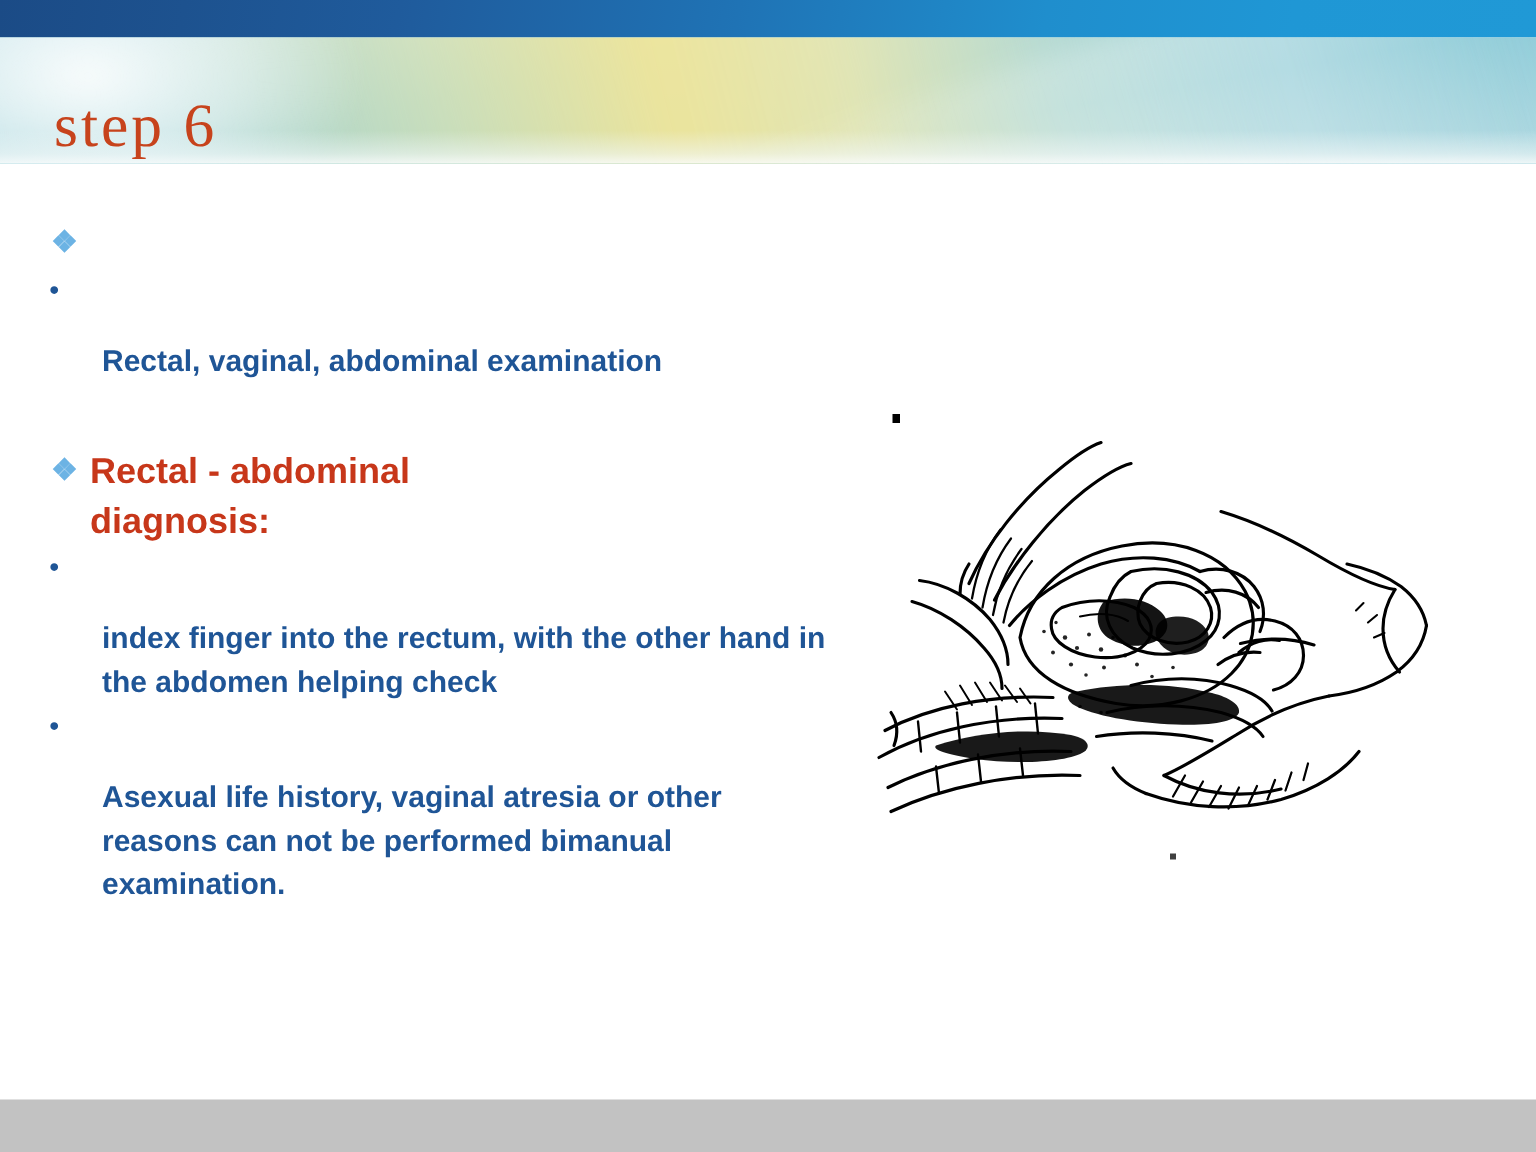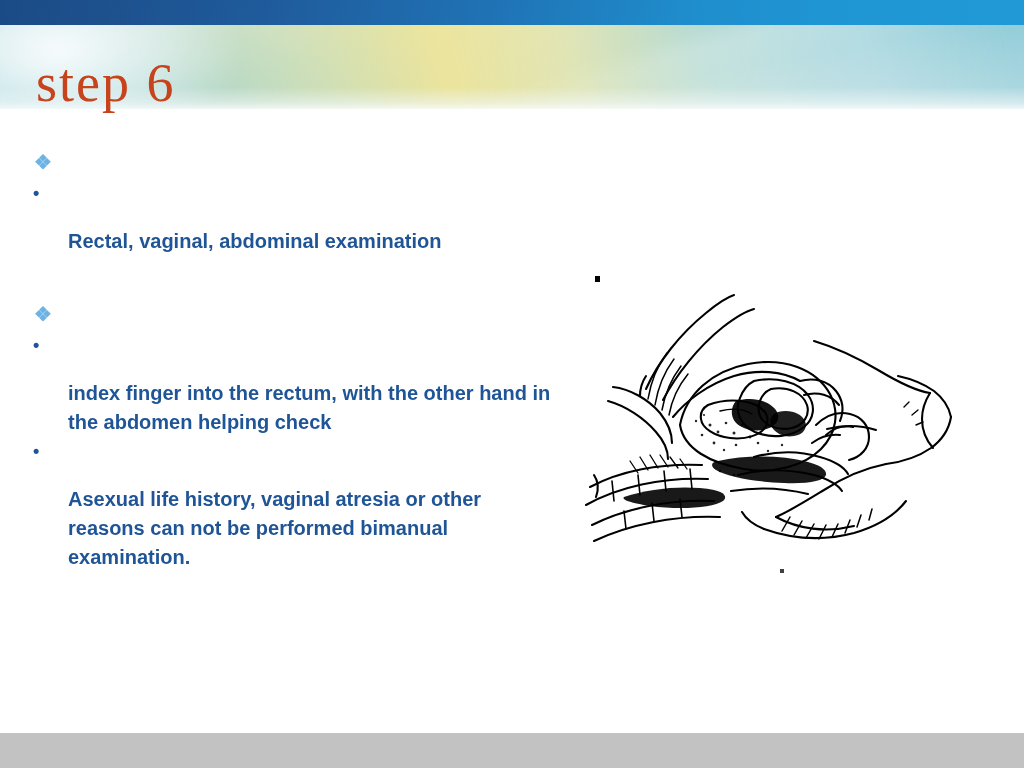--- a/index.html
+++ b/index.html
@@ -104,21 +104,21 @@
     background: linear-gradient(to bottom,
         rgba(255,255,255,0) 0%,
         rgba(242,248,248,0.55) 70%,
         rgba(250,252,252,0.85) 100%);
   }
 
   #slide-title {
     position: absolute;
     left: 36px; top: 61px;
     font-family: "Liberation Serif", "DejaVu Serif", serif;
-    font-size: 54px;
+    font-size: 41px;
     line-height: 44px;
     font-weight: 400;
     color: #c7431c;
     letter-spacing: 2px;
     white-space: nowrap;
     z-index: 5;
   }
 
   
   #content {
@@ -219,20 +219,21 @@
 
     <div class="bul-row">
       <span class="dot">•</span>
       <span class="btext w-narrow">Rectal, vaginal, abdominal examination</span>
     </div>
 
     <div class="gap-lg"></div>
 
     <div class="head-row">
       <span class="dia">❖</span>
+      <span class="htext">Rectal - abdominal diagnosis:</span>
     </div>
 
     <div class="bul-row">
       <span class="dot">•</span>
       <span class="btext w-wide">index finger into the rectum, with the other hand in the abdomen helping check</span>
     </div>
 
     <div class="bul-row">
       <span class="dot">•</span>
       <span class="btext w-wide">Asexual life history, vaginal atresia or other reasons can not be performed bimanual examination.</span>

